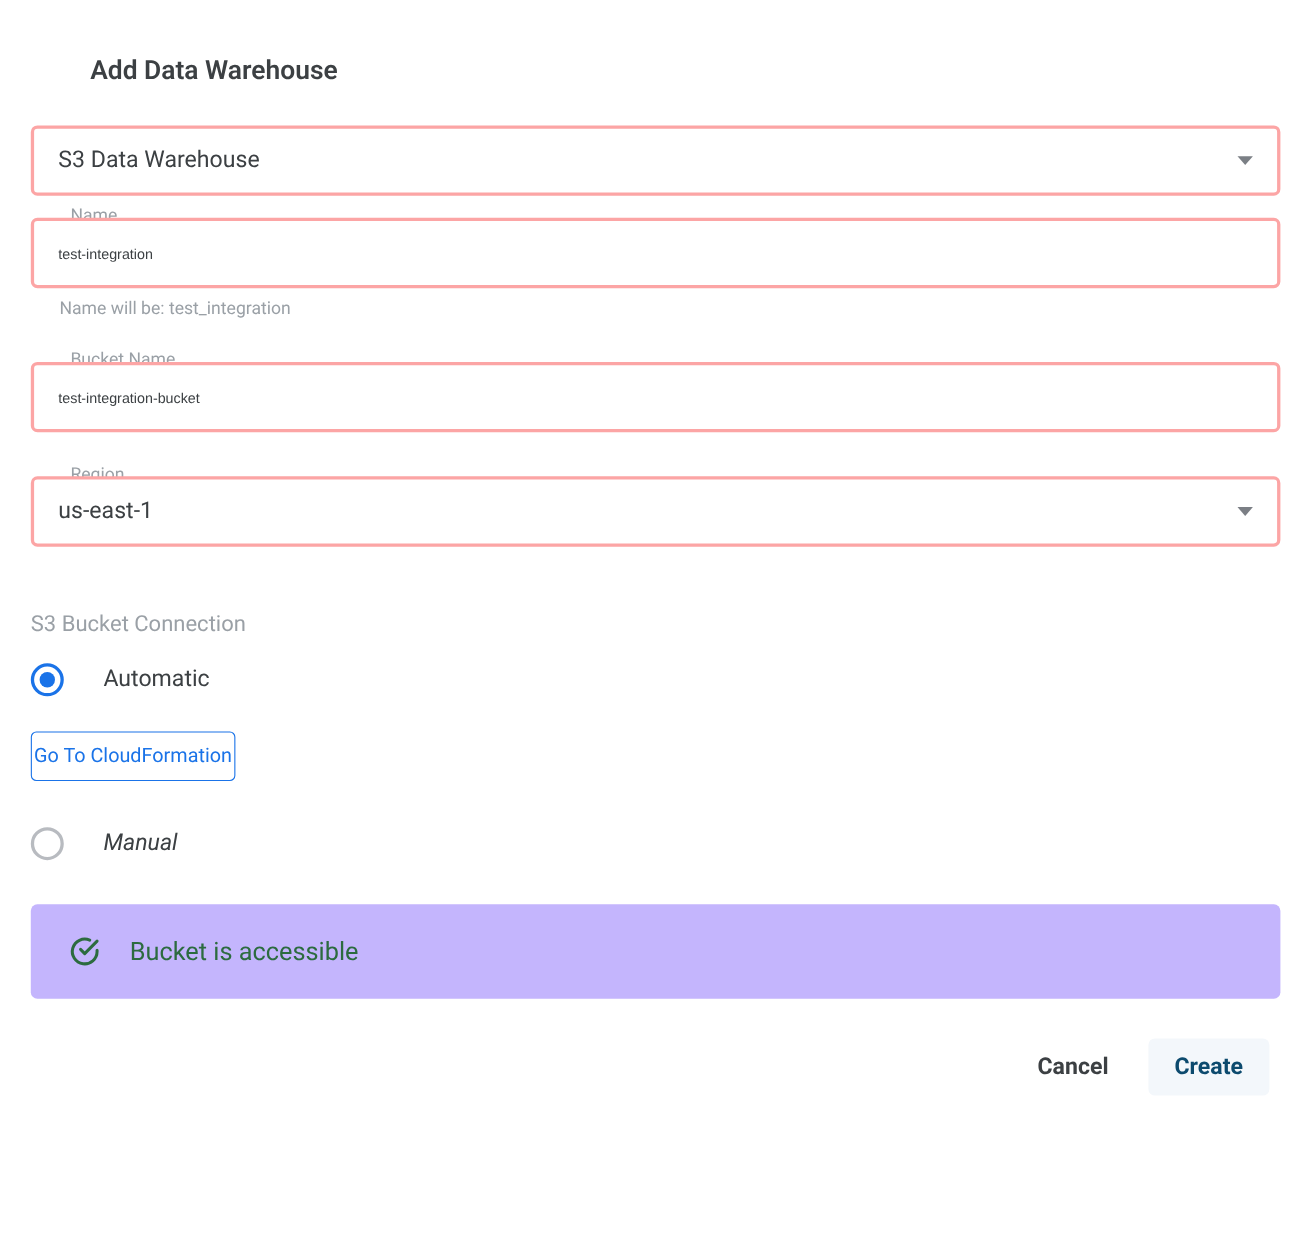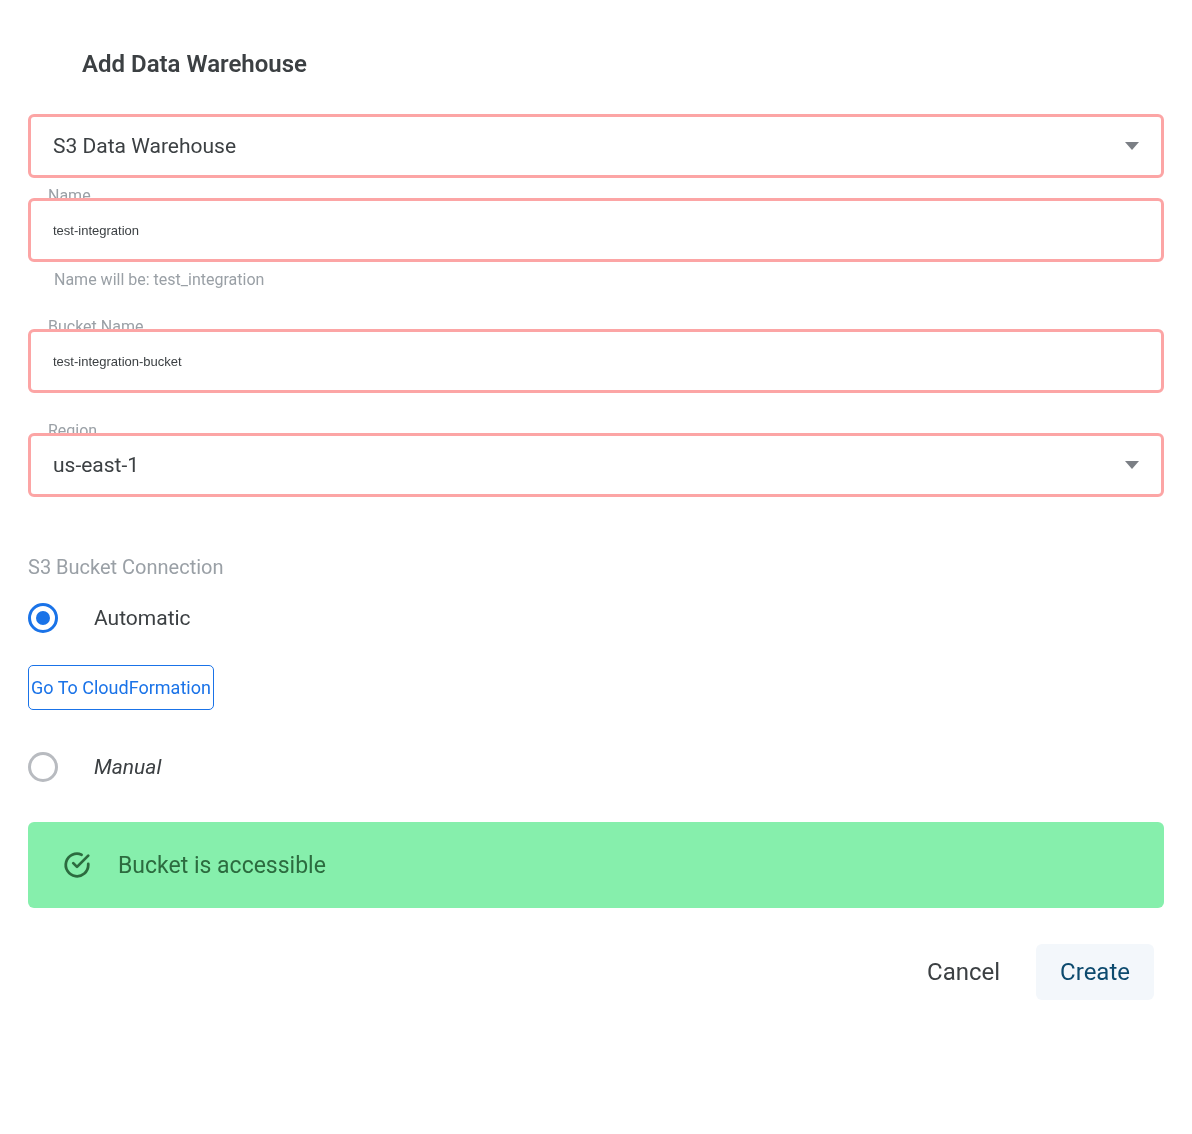--- a/index.html
+++ b/index.html
@@ -42,21 +42,21 @@
       border: none;
       outline: none;
       width: 100%;
       font-size: 13px;
       color: #3c4043;
       background: transparent;
     }
     .floating-label {
       position: absolute;
       top: -10px;
-      left: 12px;
+      left: 28px;
       background: #fff;
       padding: 0 8px;
       font-size: 16px;
       color: #9aa0a6;
       line-height: 1;
     }
     .helper-text {
       font-size: 16px;
       color: #9aa0a6;
       margin-top: 8px;
@@ -115,21 +115,21 @@
       border: 1px solid #1a73e8;
       border-radius: 5px;
       padding: 11px 2px;
       font-size: 18px;
       color: #1a73e8;
       background: #fff;
       cursor: pointer;
       margin-bottom: 42px;
     }
     .status-banner {
-      background: #86efac;
+      background: #c4b5fd;
       border-radius: 6px;
       padding: 28px 34px;
       display: flex;
       align-items: center;
       gap: 26px;
       margin-top: 40px;
     }
     .status-icon {
       width: 30px;
       height: 30px;
@@ -141,22 +141,23 @@
     }
     .footer-actions {
       display: flex;
       justify-content: flex-end;
       align-items: center;
       gap: 36px;
       margin-top: 36px;
       padding-right: 10px;
     }
     .btn-text {
-      font-size: 24px;
+      font-size: 21px;
       cursor: pointer;
+      font-weight: bold;
     }
     .btn-cancel {
       color: #3c4043;
     }
     .btn-create {
       color: #0c4a6e;
       background: #f3f7fb;
       padding: 14px 24px;
       border-radius: 6px;
     }

